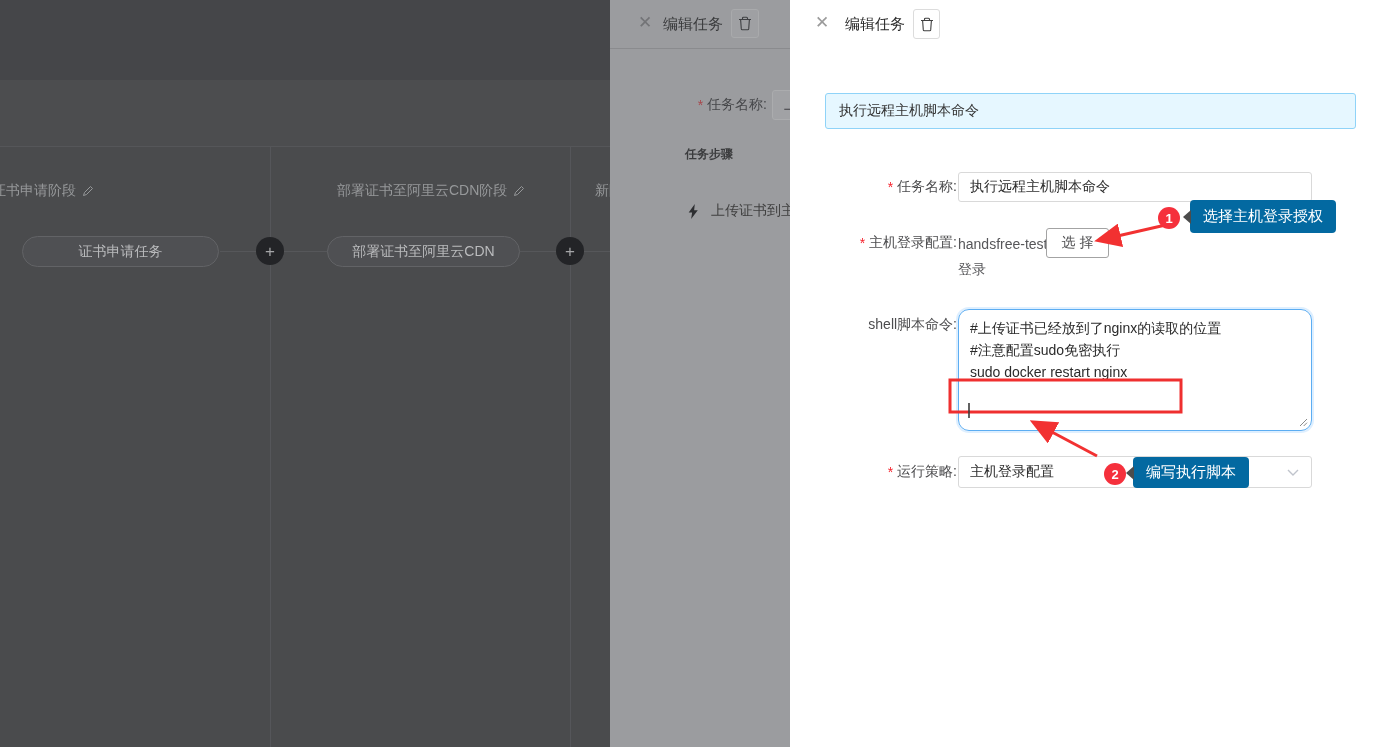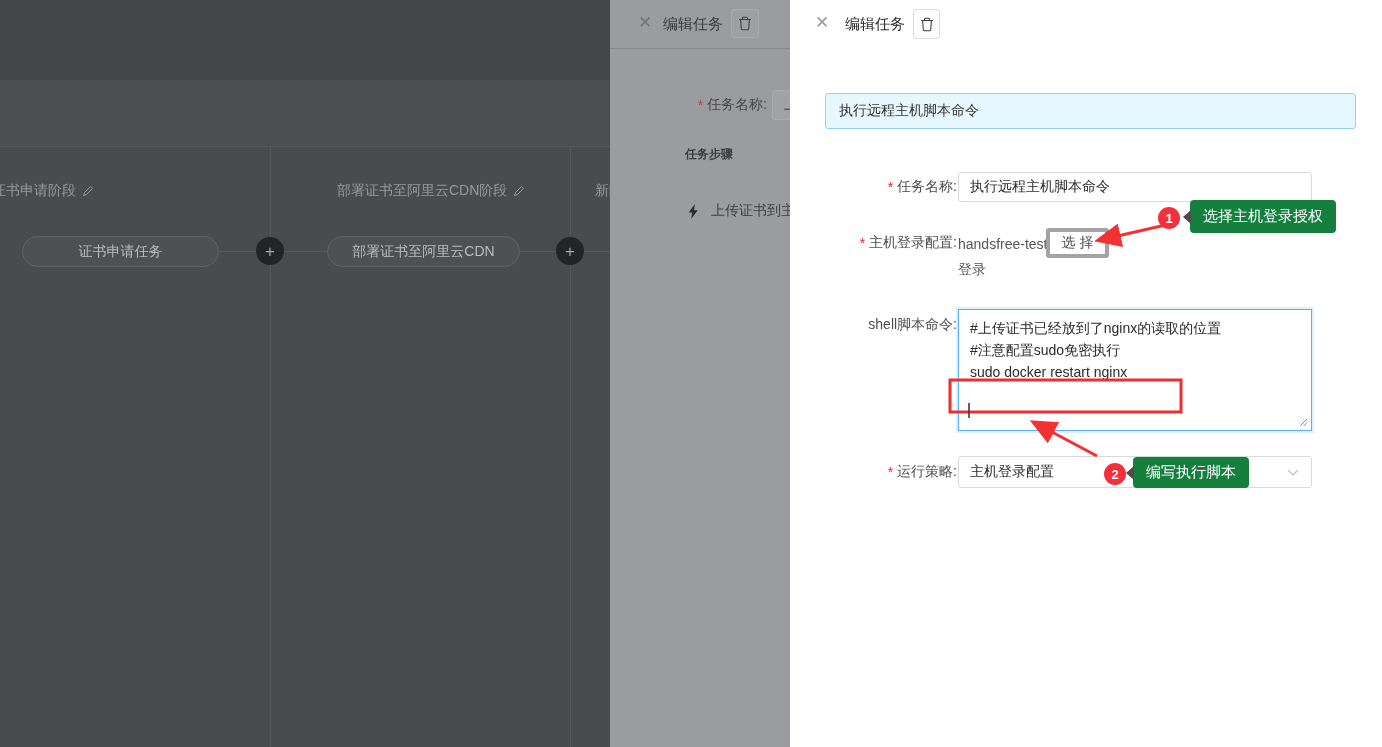--- a/index.html
+++ b/index.html
@@ -39,35 +39,35 @@
   .drawer-c .close-x{position:absolute;left:25px;top:12px;font-size:17px;color:#9b9b9b;cursor:pointer;}
   .drawer-c .d-title{position:absolute;left:55px;top:15px;font-size:15px;font-weight:500;color:#2b2b2b;}
   .drawer-c .trash-btn{position:absolute;left:123px;top:9px;width:27px;height:30px;border:1px solid #dcdcdc;border-radius:3px;
     background:#fff;display:flex;align-items:center;justify-content:center;box-sizing:border-box;cursor:pointer;}
   .alert-info{position:absolute;left:35px;top:93px;width:531px;height:36px;box-sizing:border-box;
     background:#e6f7ff;border:1px solid #8fd3f8;border-radius:3px;display:flex;align-items:center;padding-left:13px;color:#333;}
   .lbl{position:absolute;left:0;width:167px;display:flex;align-items:center;justify-content:flex-end;color:#4c4c4e;}
   .ctl-input{position:absolute;left:168px;width:354px;height:30px;box-sizing:border-box;border:1px solid #d9d9d9;border-radius:3px;
     padding:0 11px;color:#2b2b2b;font-size:14px;font-family:inherit;background:#fff;outline:none;}
   .host-val{position:absolute;left:168px;color:#565659;}
-  .select-btn{position:absolute;left:256px;top:228px;width:63px;height:30px;box-sizing:border-box;border:4px solid #a3a3a3;border-radius:3px;
+  .select-btn{position:absolute;left:256px;top:228px;width:63px;height:30px;box-sizing:border-box;border:1px solid #a3a3a3;border-radius:3px;
     background:#fff;color:#4e4e50;display:flex;align-items:center;justify-content:center;cursor:pointer;}
   .shell-box{position:absolute;left:168px;top:309px;width:354px;height:122px;box-sizing:border-box;
-    border:1px solid #5cadf2;border-radius:0;box-shadow:0 0 0 2px rgba(24,144,255,.14);
+    border:1px solid #5cadf2;border-radius:11px;box-shadow:0 0 0 2px rgba(24,144,255,.14);
     padding:7px 11px;line-height:22px;color:#2b2b2b;cursor:text;overflow:hidden;}
   .shell-box .rz{position:absolute;right:3px;bottom:3px;}
   .select-ctl{position:absolute;left:168px;top:456px;width:354px;height:32px;box-sizing:border-box;border:1px solid #d9d9d9;border-radius:3px;
     background:#fff;display:flex;align-items:center;padding:0 11px;color:#2b2b2b;cursor:pointer;}
   .select-ctl .chev{position:absolute;right:12px;top:12px;}
 
   
   .overlay-svg{position:absolute;left:0;top:0;width:1382px;height:747px;pointer-events:none;z-index:40;}
   .badge{position:absolute;width:22px;height:22px;border-radius:50%;background:#f5303c;color:#fff;font-size:13px;font-weight:700;
     display:flex;align-items:center;justify-content:center;z-index:41;}
-  .anno-tip{position:absolute;background:#15803d;color:#fff;font-size:15px;border-radius:4px;display:flex;align-items:center;
+  .anno-tip{position:absolute;background:#0369a1;color:#fff;font-size:15px;border-radius:4px;display:flex;align-items:center;
     padding:0 13px;z-index:41;white-space:nowrap;}
   .anno-tip::before{content:"";position:absolute;left:-7px;top:50%;margin-top:-7px;
     border-top:7px solid transparent;border-bottom:7px solid transparent;border-right:8px solid #4c4c4c;}
   .tip1{left:1190px;top:200px;height:33px;}
   .tip2{left:1133px;top:457px;height:31px;}
   .badge1{left:1158px;top:207px;}
   .badge2{left:1104px;top:463px;}
 </style>
 </head>
 <body>

